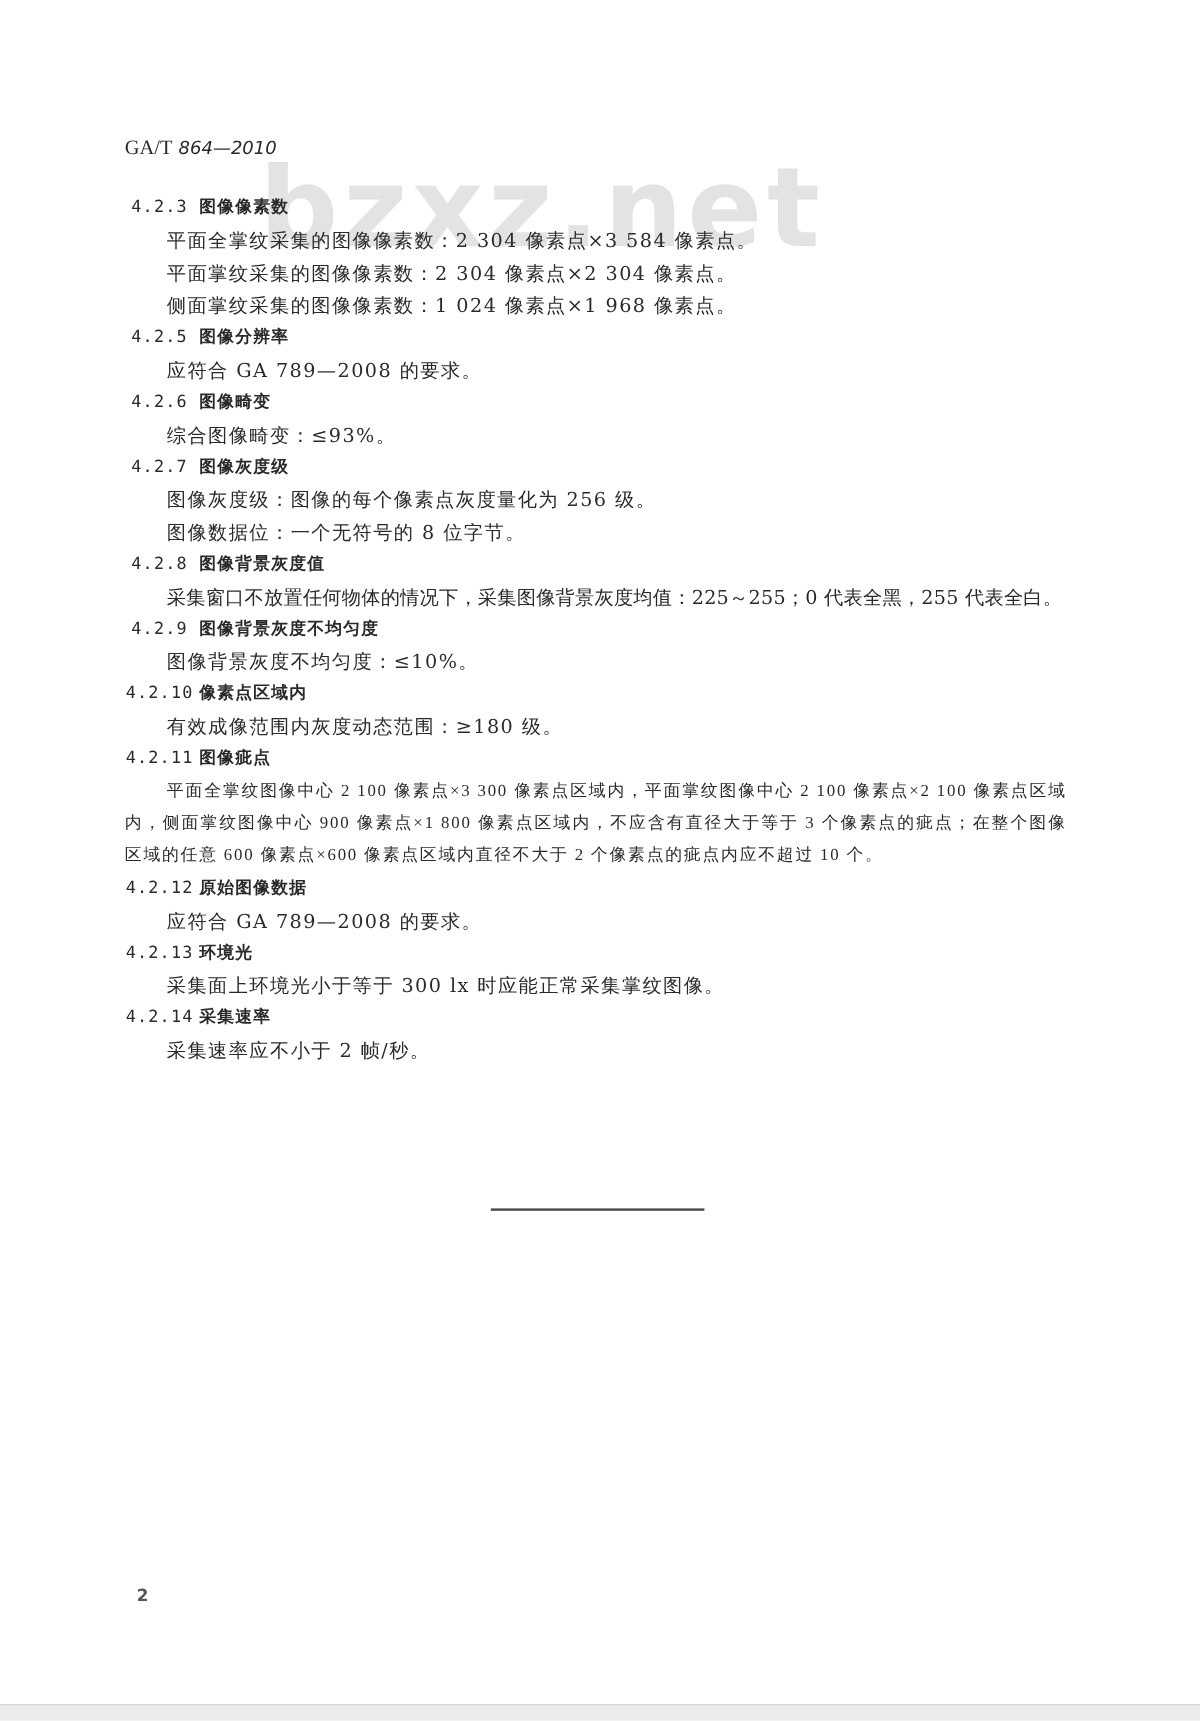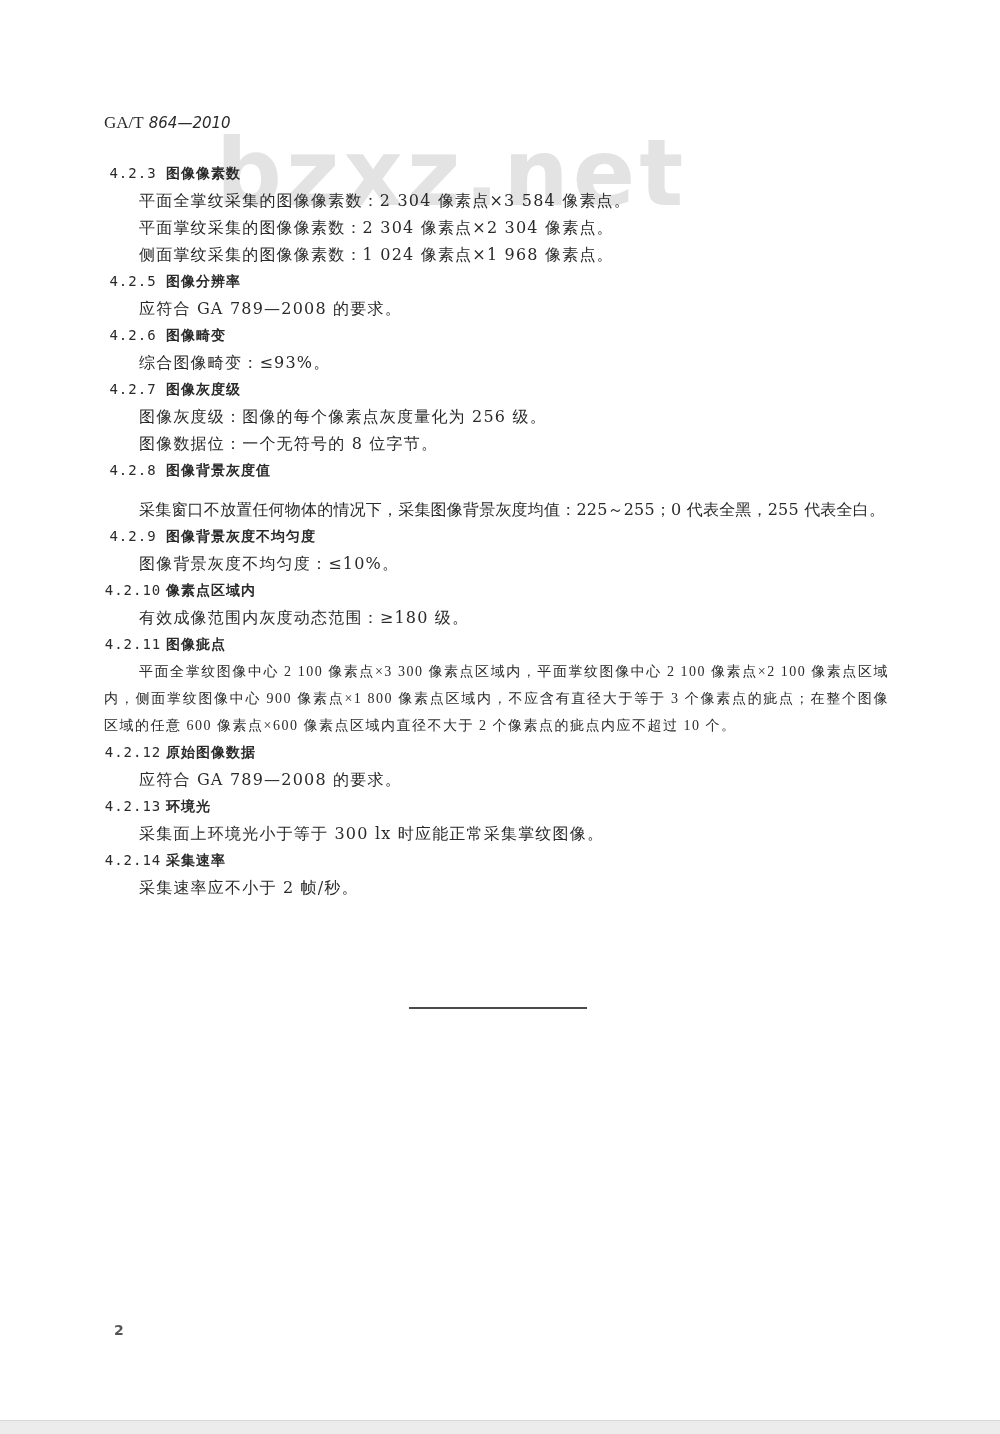--- a/index.html
+++ b/index.html
@@ -172,21 +172,21 @@
         <span class="sec-num">4.2.7</span><span class="sec-name">图像灰度级</span>
       </div>
       <div class="para">图像灰度级：图像的每个像素点灰度量化为 256 级。</div>
       <div class="para">图像数据位：一个无符号的 8 位字节。</div>
     </div>
 
     <div class="section">
       <div class="sec-title">
         <span class="sec-num">4.2.8</span><span class="sec-name">图像背景灰度值</span>
       </div>
-      <div class="para" style="letter-spacing:0.2px;margin-top:12px;">采集窗口不放置任何物体的情况下，采集图像背景灰度均值：225～255；0 代表全黑，255 代表全白。</div>
+      <div class="para" style="letter-spacing:0.2px;">采集窗口不放置任何物体的情况下，采集图像背景灰度均值：225～255；0 代表全黑，255 代表全白。</div>
     </div>
 
     <div class="section">
       <div class="sec-title">
         <span class="sec-num">4.2.9</span><span class="sec-name">图像背景灰度不均匀度</span>
       </div>
       <div class="para">图像背景灰度不均匀度：≤10%。</div>
     </div>
 
     <div class="section">

